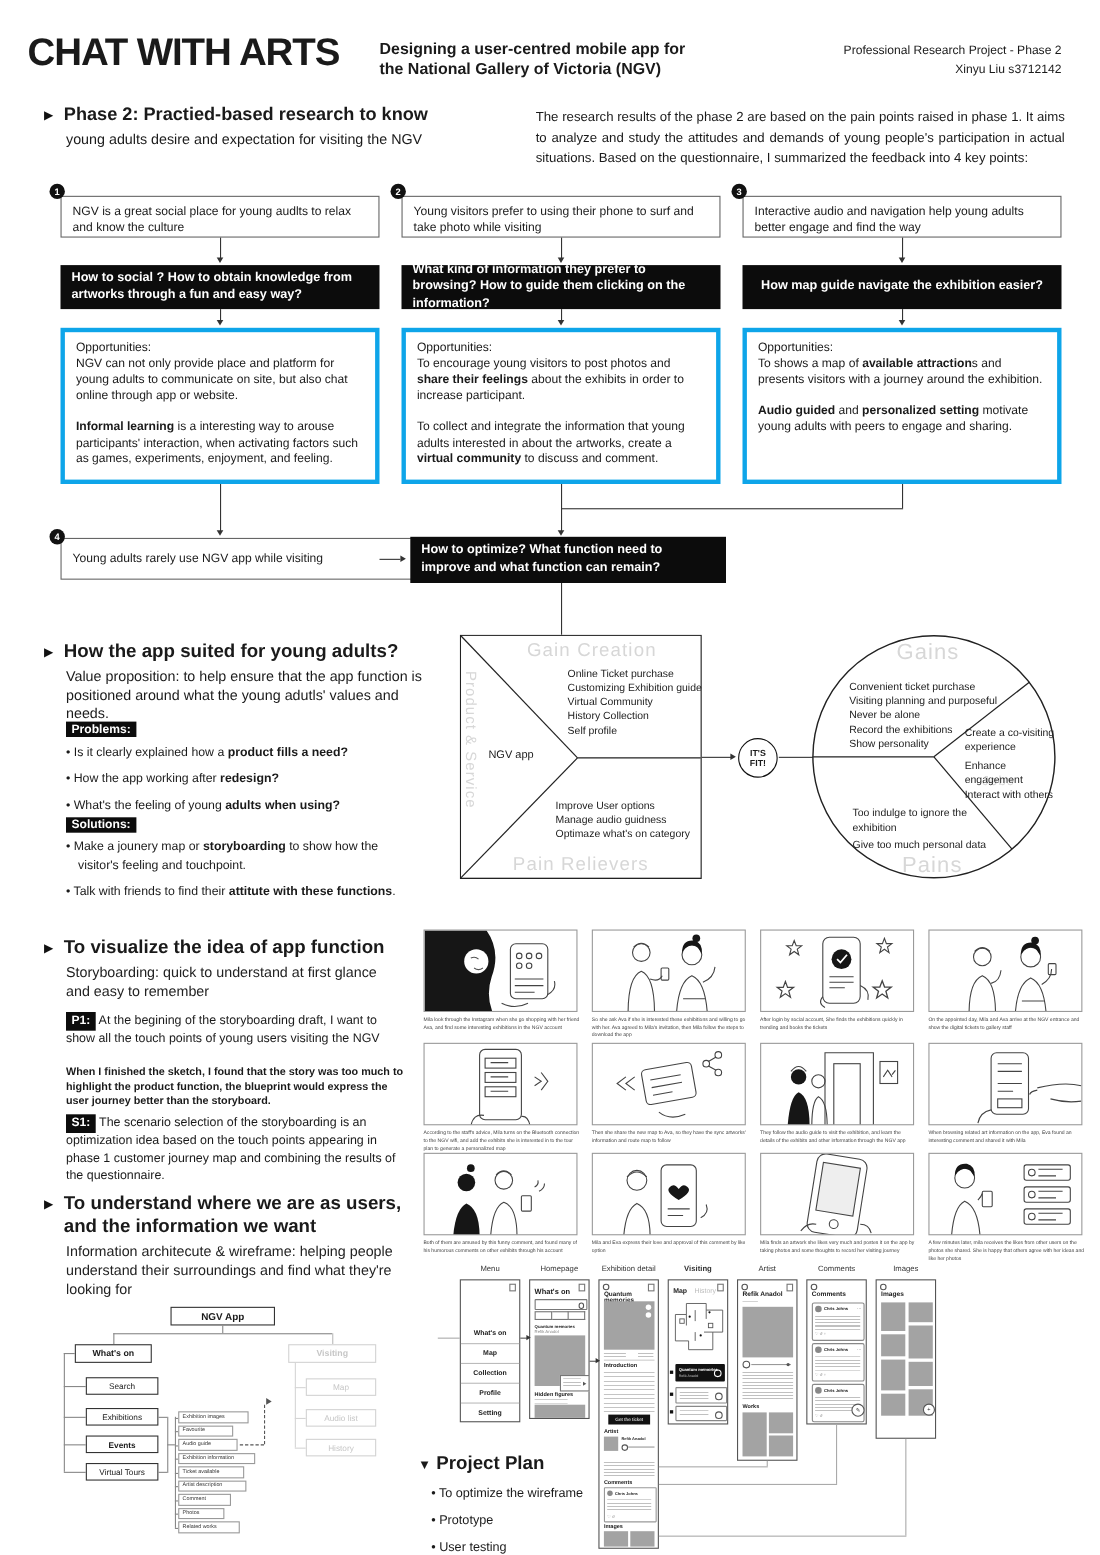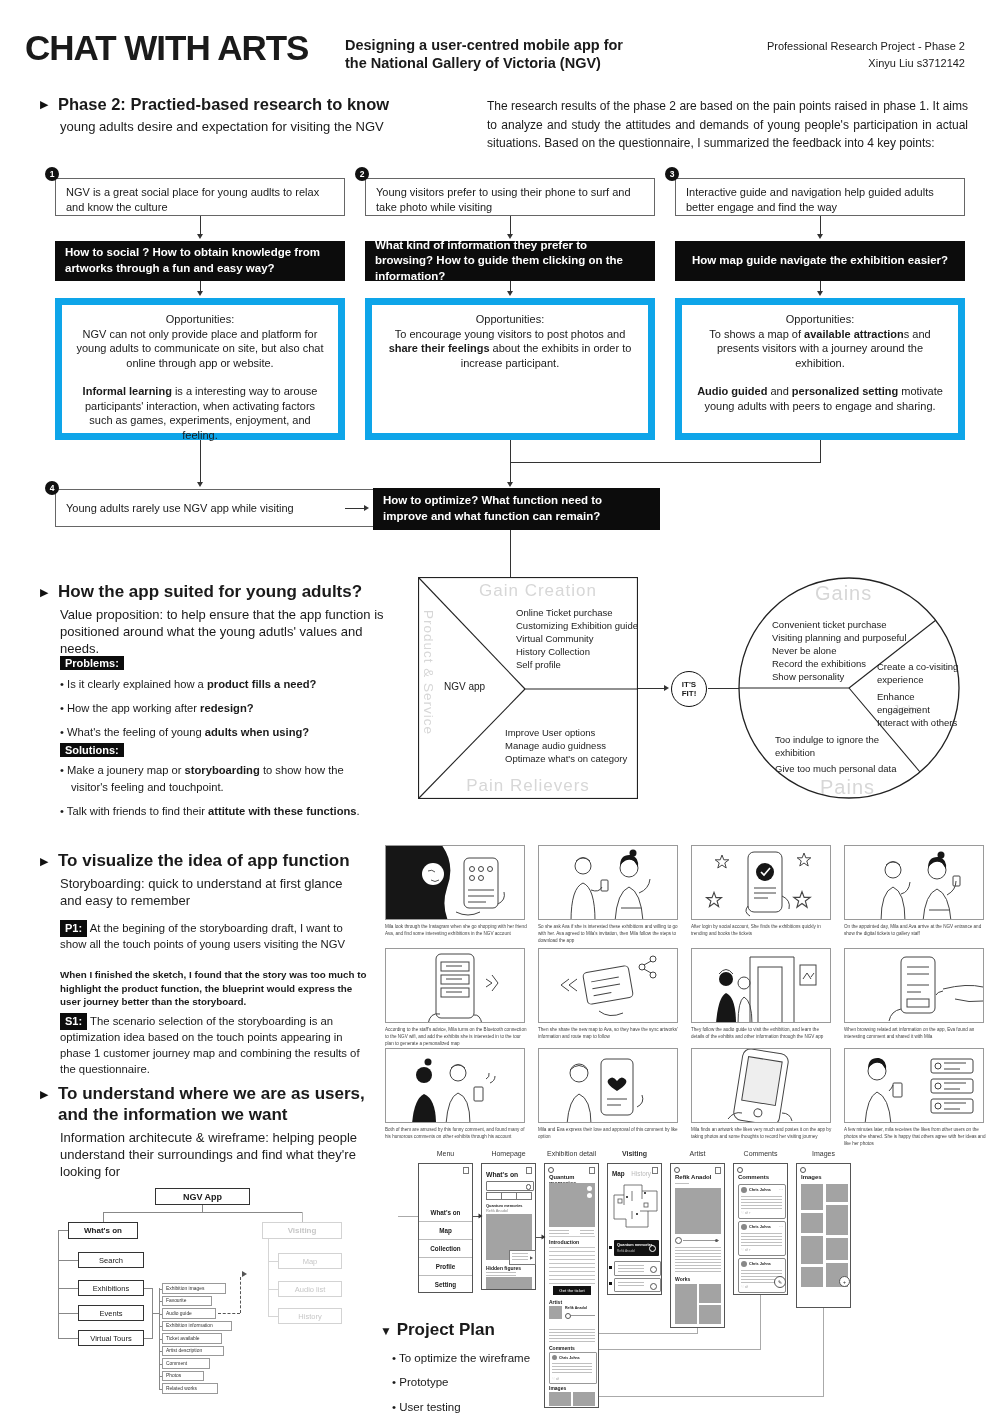--- a/index.html
+++ b/index.html
@@ -5,21 +5,21 @@
   html,body{margin:0;padding:0;background:#fff;}
   body{width:1000px;height:1414px;position:relative;font-family:"Liberation Sans",sans-serif;color:#1a1a1a;}
   .abs{position:absolute;}
   .ln{position:absolute;background:#333;}
   .lng{position:absolute;background:#aaa;}
   .ah-d{position:absolute;width:0;height:0;border-left:3.5px solid transparent;border-right:3.5px solid transparent;border-top:5px solid #333;}
   .ah-r{position:absolute;width:0;height:0;border-top:3.5px solid transparent;border-bottom:3.5px solid transparent;border-left:5px solid #333;}
   .badge{position:absolute;width:14px;height:14px;border-radius:50%;background:#111;color:#fff;font-size:8.5px;font-weight:700;display:flex;align-items:center;justify-content:center;z-index:3;}
   .fbox{position:absolute;border:1px solid #666;background:#fff;font-size:11px;line-height:1.35;padding:6px 10px;box-sizing:border-box;}
   .qbox{position:absolute;background:#0c0c0c;color:#fff;font-size:11.5px;font-weight:600;line-height:1.35;padding:6px 10px;box-sizing:border-box;display:flex;align-items:center;}
-  .obox{position:absolute;border:7px solid #0ea5e9;background:#fff;font-size:11px;line-height:1.34;padding:7px 10px;box-sizing:border-box;text-align:center;}
+  .obox{position:absolute;border:4px solid #0ea5e9;background:#fff;font-size:11px;line-height:1.34;padding:7px 10px;box-sizing:border-box;}
   .obox p{margin:0 0 13px 0;}
   .tri{position:absolute;font-size:11px;color:#111;}
   .sec-sub{position:absolute;font-size:13px;line-height:1.3;color:#222;}
   .chip{display:inline-block;background:#0c0c0c;color:#fff;font-size:11px;font-weight:700;padding:1px 5px;}
   .bullets{position:absolute;font-size:11.2px;line-height:1.5;}
   .bullets div{margin-bottom:7px;padding-left:11px;text-indent:-11px;}
   .bullets div::before{content:"• ";}
   .greylab{position:absolute;color:#d7d7d7;font-weight:500;letter-spacing:1px;font-size:17px;}
   .small-list{position:absolute;font-size:9.5px;line-height:1.38;color:#222;}
   .sb-frame{position:absolute;width:140px;height:75px;border:1px solid #9a9a9a;background:#fff;box-sizing:border-box;overflow:hidden;}
@@ -73,24 +73,25 @@
 
 <div class="badge" style="left:355px;top:167px;">2</div>
 <div class="fbox" style="left:365px;top:178px;width:290px;height:38px;">Young visitors prefer to using their phone to surf and take photo while visiting</div>
 <div class="ln" style="left:510px;top:216px;width:1px;height:19px;"></div>
 <div class="ah-d" style="left:507px;top:234px;"></div>
 <div class="qbox" style="left:365px;top:241px;width:290px;height:40px;">What kind of information they prefer to browsing? How to guide them clicking on the information?</div>
 <div class="ln" style="left:510px;top:281px;width:1px;height:11px;"></div>
 <div class="ah-d" style="left:507px;top:291px;"></div>
 <div class="obox" style="left:365px;top:298px;width:290px;height:142px;">
   <p style="margin:0;"><span>Opportunities:</span><br><span><span>To encourage young visitors to post photos and </span><b>share their feelings</b><span> about the exhibits in order to increase participant.</span></span></p>
+  <p style="margin:13px 0 0 0;"><span>To collect and integrate the information that young adults interested in about the artworks, create a </span><b>virtual community</b><span> to discuss and comment.</span></p>
 </div>
 
 <div class="badge" style="left:665px;top:167px;">3</div>
-<div class="fbox" style="left:675px;top:178px;width:290px;height:38px;">Interactive guide and navigation help guided adults better engage and find the way</div>
+<div class="fbox" style="left:675px;top:178px;width:290px;height:38px;">Interactive audio and navigation help young adults better engage and find the way</div>
 <div class="ln" style="left:820px;top:216px;width:1px;height:19px;"></div>
 <div class="ah-d" style="left:817px;top:234px;"></div>
 <div class="qbox" style="left:675px;top:241px;width:290px;height:40px;justify-content:center;text-align:center;">How map guide navigate the exhibition easier?</div>
 <div class="ln" style="left:820px;top:281px;width:1px;height:11px;"></div>
 <div class="ah-d" style="left:817px;top:291px;"></div>
 <div class="obox" style="left:675px;top:298px;width:290px;height:142px;">
   <p style="margin:0;"><span>Opportunities:</span><br><span><span>To shows a map of </span><b>available attraction</b><span>s and presents visitors with a journey around the exhibition.</span></span></p>
   <p style="margin:13px 0 0 0;"><b>Audio guided</b><span> and </span><b>personalized setting</b><span> motivate young adults with peers to engage and sharing.</span></p>
 </div>
 
@@ -370,21 +371,21 @@
 <div class="ln" style="left:302px;top:1212px;width:1px;height:10px;background:#bbb;"></div>
 <div class="tbox" style="left:68px;top:1222px;width:70px;height:17px;font-size:8px;font-weight:800;">What's on</div>
 <div class="ln" style="left:58px;top:1230px;width:1px;height:108px;background:#888;"></div>
 <div class="ln" style="left:58px;top:1230px;width:10px;height:1px;background:#888;"></div>
 <div class="ln" style="left:58px;top:1260px;width:20px;height:1px;background:#888;"></div>
 <div class="ln" style="left:58px;top:1288px;width:20px;height:1px;background:#888;"></div>
 <div class="ln" style="left:58px;top:1313px;width:20px;height:1px;background:#888;"></div>
 <div class="ln" style="left:58px;top:1338px;width:20px;height:1px;background:#888;"></div>
 <div class="tbox" style="left:78px;top:1252px;width:66px;height:16px;font-size:7.5px;">Search</div>
 <div class="tbox" style="left:78px;top:1280px;width:66px;height:16px;font-size:7.5px;">Exhibitions</div>
-<div class="tbox" style="left:78px;top:1305px;width:66px;height:16px;font-size:7.5px;">Events</div>
+<div class="tbox" style="left:78px;top:1305px;width:66px;height:16px;font-size:7.5px;font-weight:bold;">Events</div>
 <div class="tbox" style="left:78px;top:1330px;width:66px;height:16px;font-size:7.5px;">Virtual Tours</div>
 <div class="ln" style="left:144px;top:1288px;width:8px;height:1px;background:#888;"></div>
 <div class="ln" style="left:144px;top:1338px;width:8px;height:1px;background:#888;"></div>
 <div class="ln" style="left:152px;top:1288px;width:1px;height:51px;background:#888;"></div>
 <div class="ln" style="left:152px;top:1313px;width:7px;height:1px;background:#888;"></div>
 <div class="ln" style="left:159px;top:1288px;width:1px;height:101px;background:#888;"></div>
 <div class="ln" style="left:159px;top:1288.5px;width:3px;height:1px;background:#888;"></div>
 <div class="ln" style="left:159px;top:1301px;width:3px;height:1px;background:#888;"></div>
 <div class="ln" style="left:159px;top:1313.5px;width:3px;height:1px;background:#888;"></div>
 <div class="ln" style="left:159px;top:1326px;width:3px;height:1px;background:#888;"></div>

